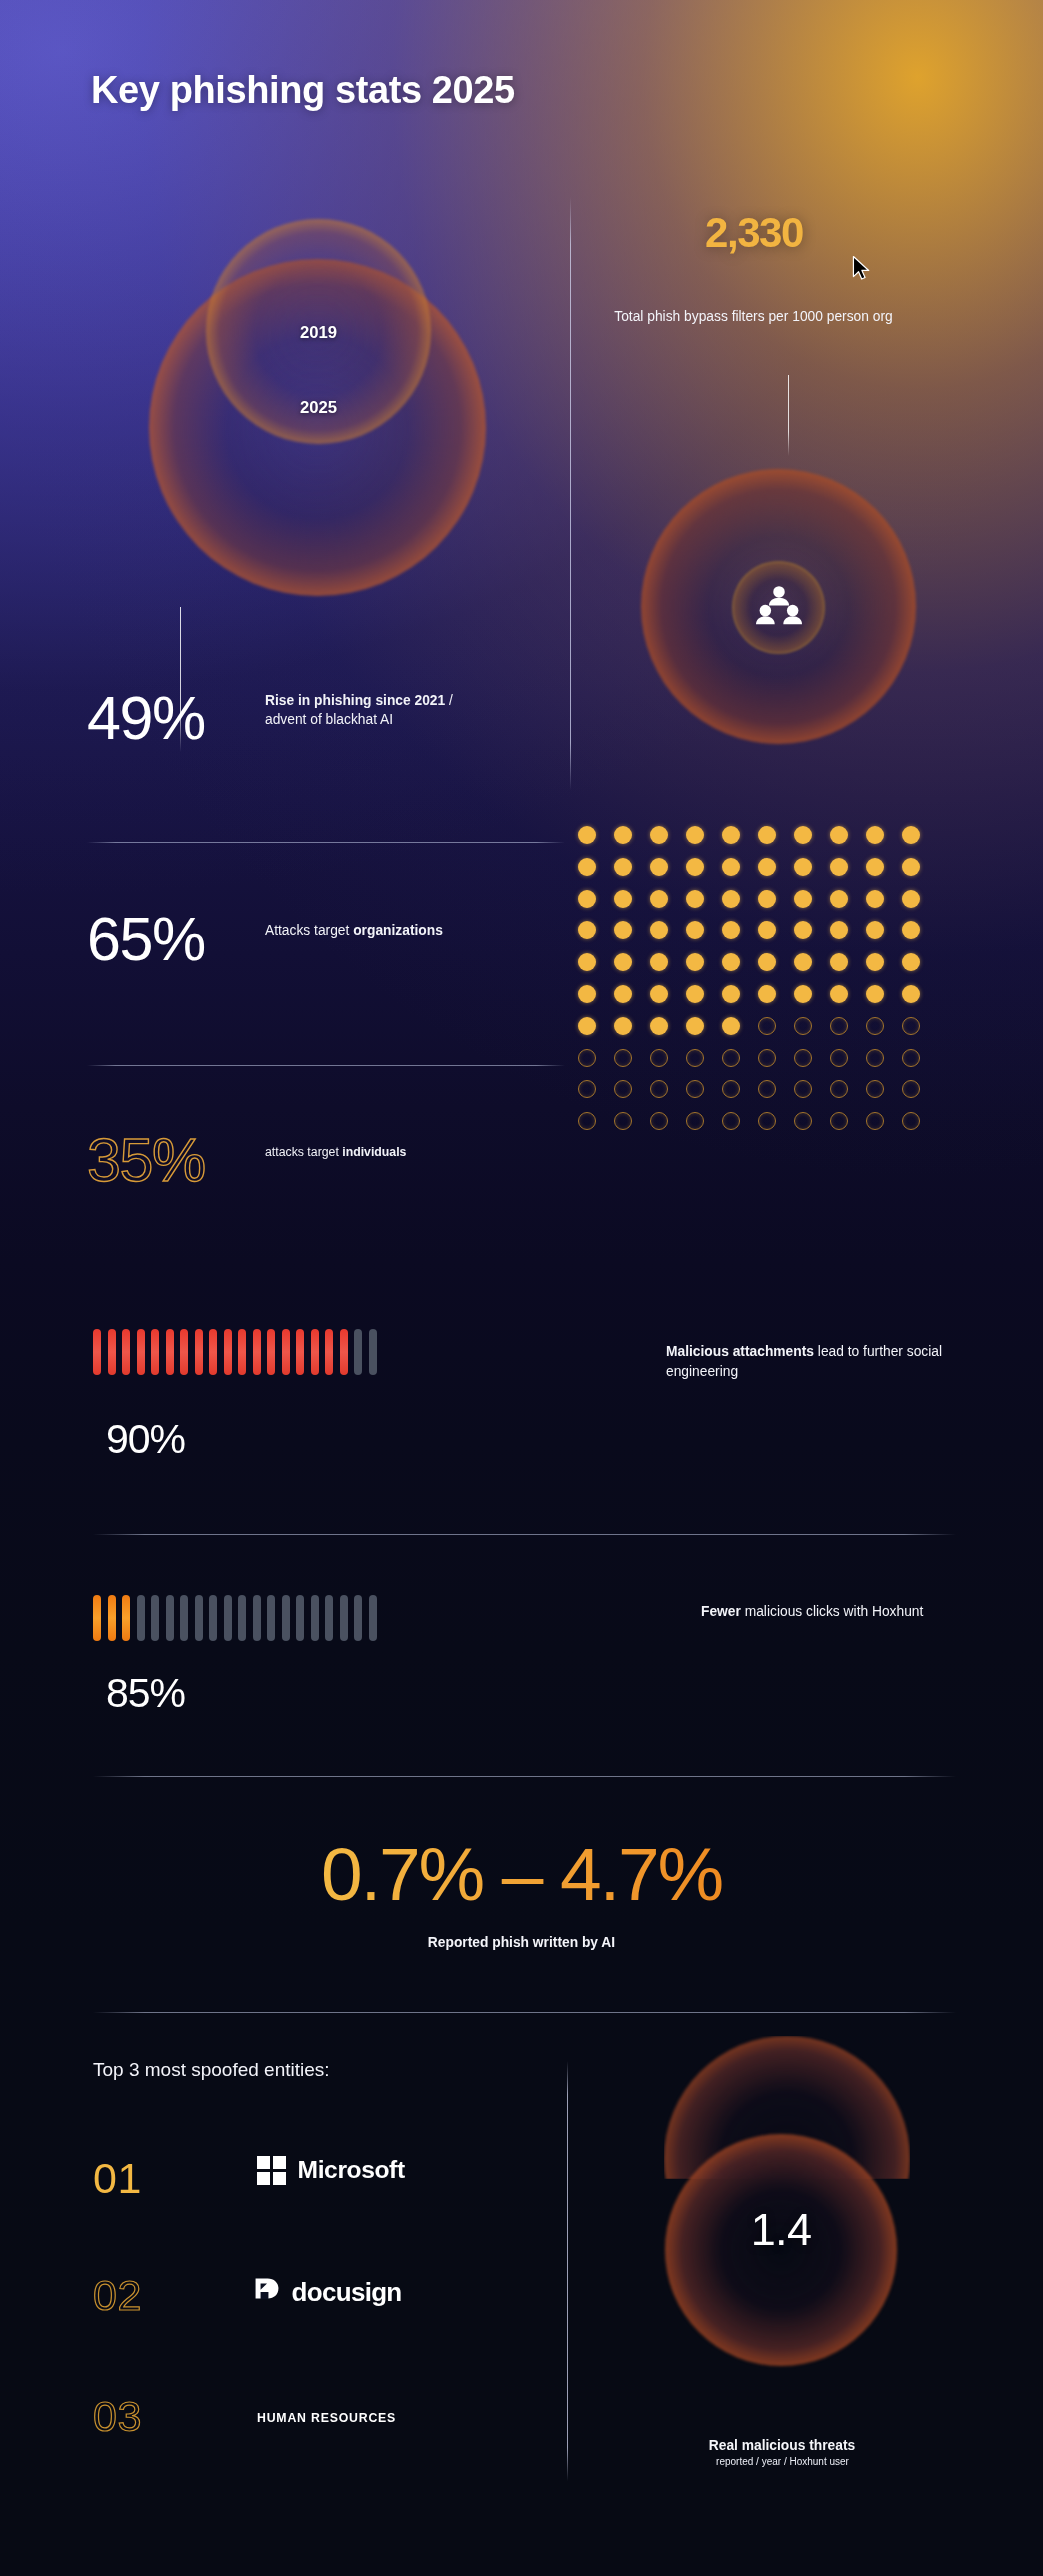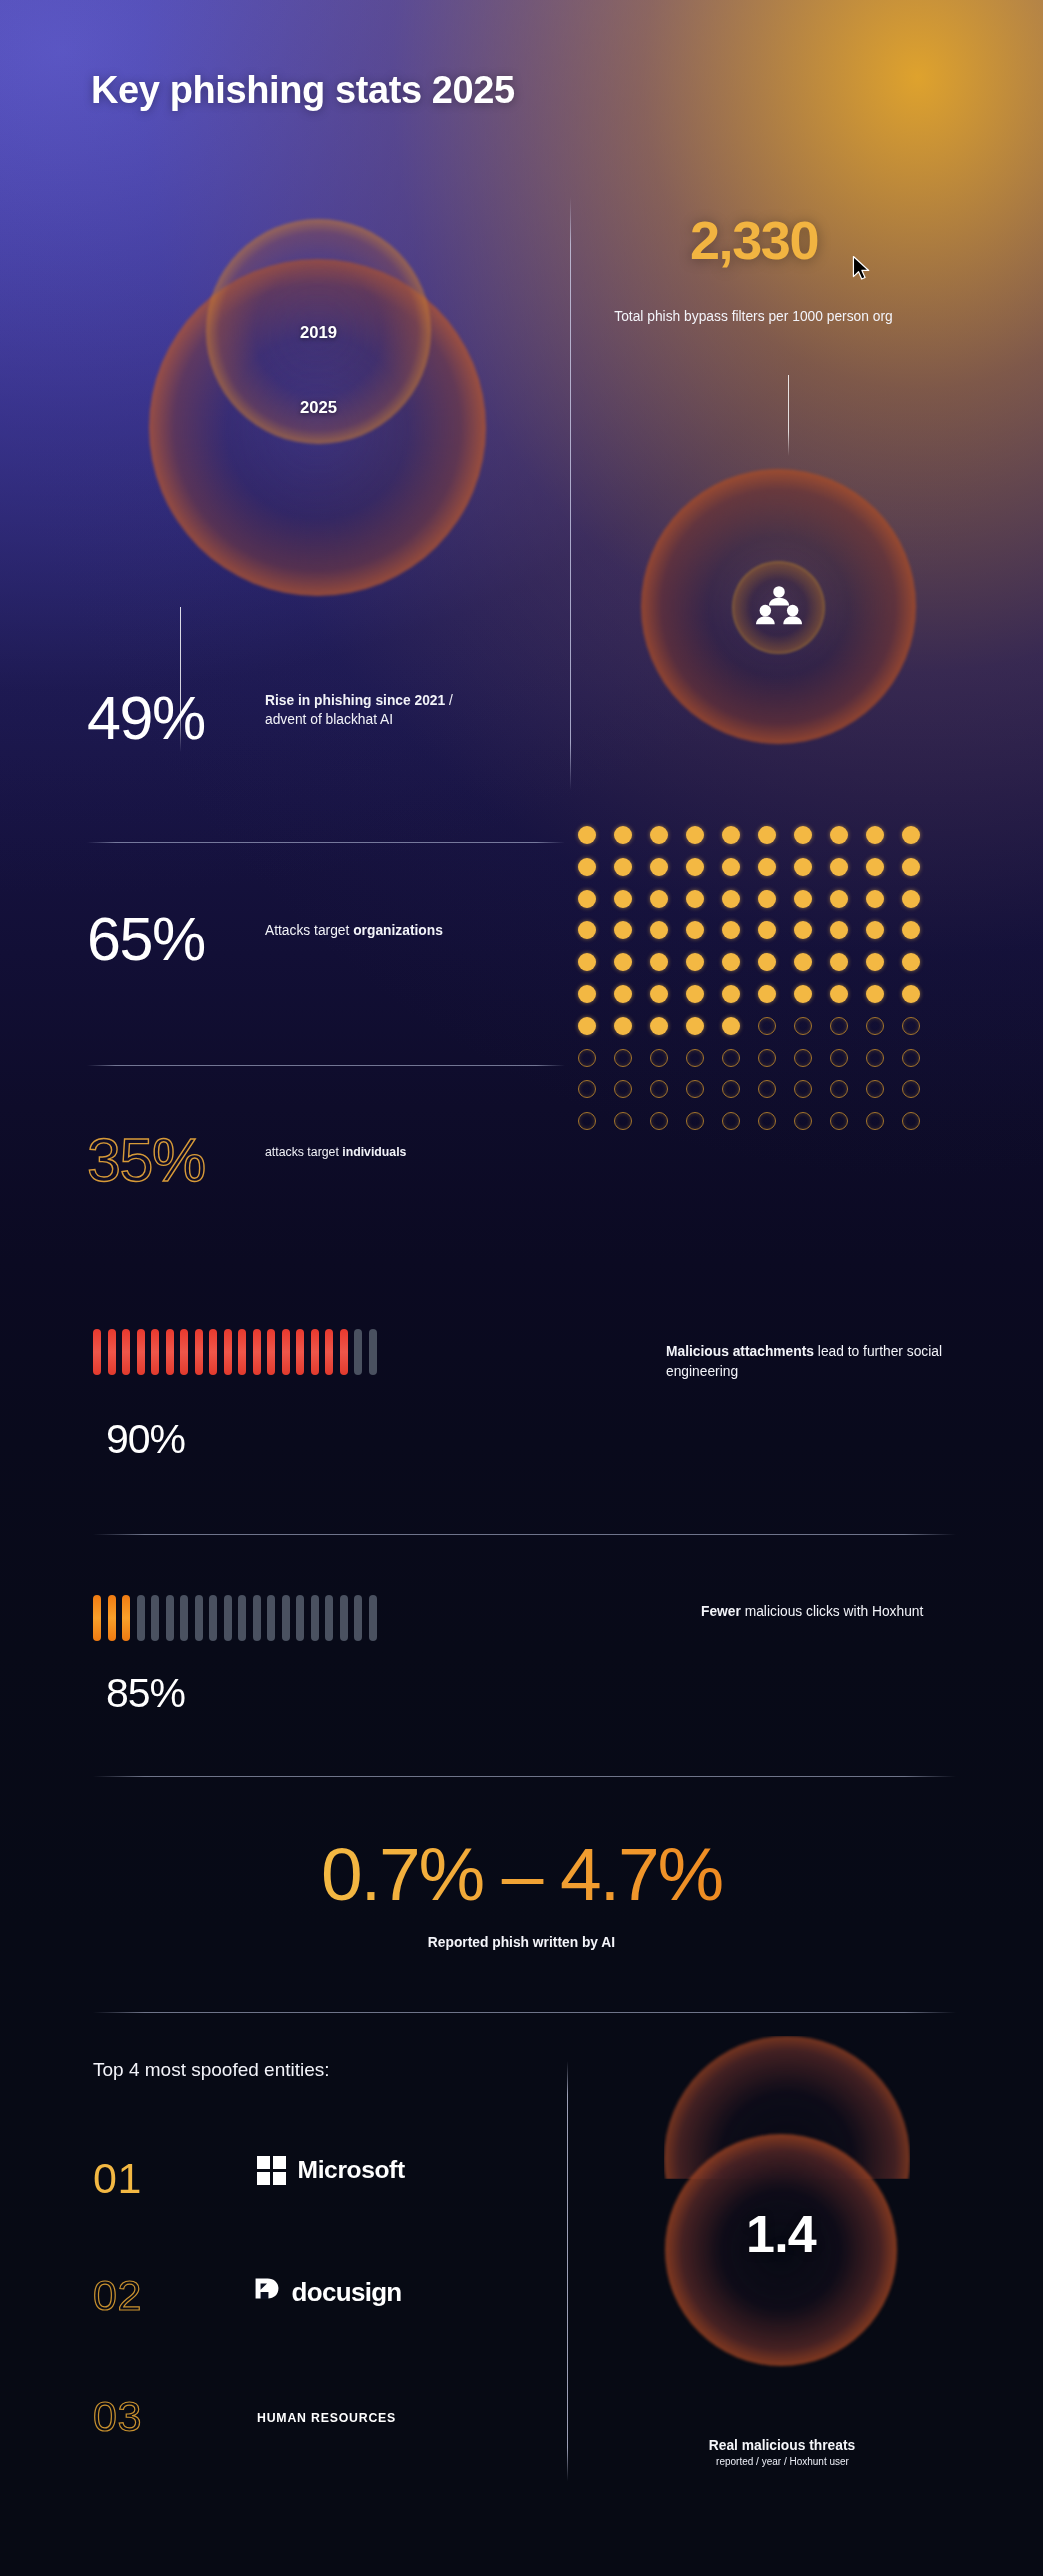--- a/index.html
+++ b/index.html
@@ -132,32 +132,32 @@
 
   .blob-label{
     position:absolute; color:#fff; font-size:16.7px; font-weight:600;
     text-shadow:0 0.7px 4.3px rgba(0,0,0,.5);
   }
   #lbl2021{ left:0; top:323px; width:637px; text-align:center; }
   #lbl2025{ left:0; top:398px; width:637px; text-align:center; }
 
   #bignum14{
     position:absolute; left:665px; top:2204px; width:232px;
-    text-align:center; font-size:52px; font-weight:700; color:#fff;
+    text-align:center; font-size:45px; font-weight:400; color:#fff;
     letter-spacing:-0.7px;
     text-shadow:0 1.4px 8.7px rgba(0,0,0,.45);
   }
 
   
   #teamIcon{ position:absolute; left:756px; top:584px; width:46px; height:46px; }
 
   
   #bignum2330{
     position:absolute; left:551px; top:209px; width:406px;
-    text-align:center; font-size:54px; font-weight:600;
+    text-align:center; font-size:42px; font-weight:600;
     color:#f2b441; letter-spacing:-1.4px;
     text-shadow:0 1.4px 13px rgba(0,0,0,.35);
   }
   #cap2330{
     position:absolute; left:594px; top:308px; width:319px;
     text-align:center; font-size:13.8px; line-height:1.35; color:#f3f4fa;
     font-weight:400;
   }
   #cursor{ position:absolute; left:852px; top:255px; width:20px; height:26px; }
 
@@ -431,21 +431,21 @@
     <div class="bar grey"></div>
   </div>
 <div class="gaugetext" style="left:666px; top:1602px; width:319px;margin-left:35px;"><b>Fewer</b> malicious clicks with Hoxhunt</div>
 <div class="gaugepct" style="left:106px; top:1670px;">85%</div>
 <div class="hline" style="left:93px; top:1776px; width:863px;"></div>
 
 <div id="rangeStat">0.7% – 4.7%</div>
 <div id="rangeCap">Reported phish written by AI</div>
 <div class="hline" style="left:93px; top:2012px; width:863px;"></div>
 
-<div id="top3title">Top 4 most spoofed entities:</div>
+<div id="top3title">Top 3 most spoofed entities:</div>
 <div class="vline" style="left:567px; top:2061px; height:420px;"></div>
 
 <div class="rankrow" style="top:2150px;">
   <div class="ranknum gold">01</div>
   <div class="brand">
     <span id="msLogo">
       <i style="background:#fff"></i>
         <i style="background:#fff"></i>
         <i style="background:#fff"></i>
         <i style="background:#fff"></i>

